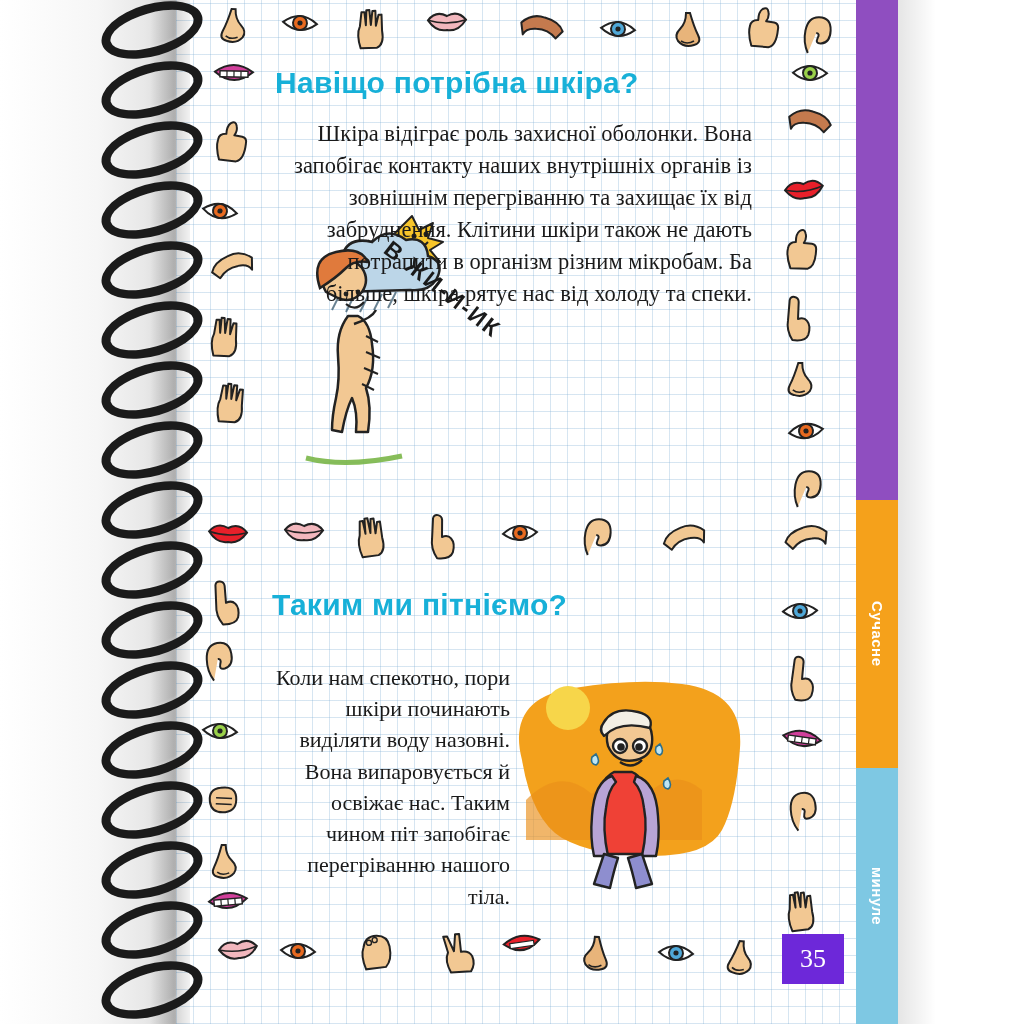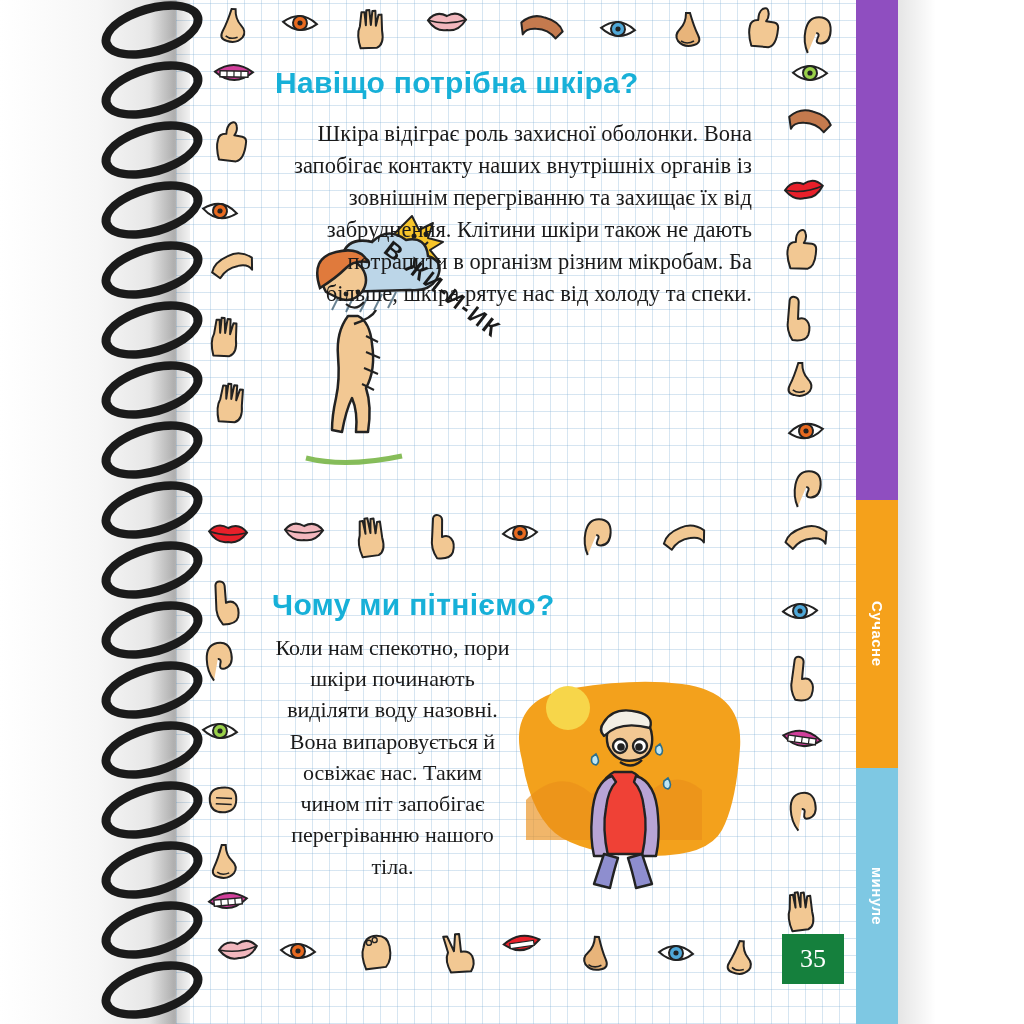--- a/index.html
+++ b/index.html
@@ -66,27 +66,27 @@
 
   .bodytext{
     position:absolute;color:#1a1a1a;line-height:1.42;
     font-family:"Liberation Serif",serif;
   }
   #text-1{
     left:282px;top:118px;width:470px;font-size:22.5px;
     text-align:right;
   }
   #text-2{
-    left:275px;top:632px;width:235px;font-size:22px;text-align:center;
+    left:275px;top:662px;width:235px;font-size:22px;text-align:right;
   }
 
   
   #page-number{
     position:absolute;left:782px;top:934px;width:62px;height:50px;
-    background:#15803d;display:flex;align-items:center;justify-content:center;
+    background:#6d28d9;display:flex;align-items:center;justify-content:center;
     color:#ffffff;font-family:"Liberation Serif",serif;font-size:26px;
   }
 
   
   .doodle{position:absolute;font-size:30px;line-height:1;}
   svg{display:block;overflow:visible;}
 
   
   #illus-1{position:absolute;left:262px;top:206px;width:240px;height:290px;}
   #illus-2{position:absolute;left:500px;top:650px;width:260px;height:260px;}
@@ -471,21 +471,21 @@
         <path d="M160 94 q5 8 0 11 q-6 -1 -4 -8z"></path>
         <path d="M96 104 q5 8 0 11 q-6 -1 -4 -8z"></path>
         <path d="M168 128 q5 8 0 11 q-6 -1 -4 -8z"></path>
       </g>
     </svg>
   </div>
 
   <div class="heading" id="heading-1">Навіщо потрібна шкіра?</div>
   <div class="bodytext" id="text-1">Шкіра відіграє роль захисної оболонки. Вона запобігає контакту наших внутрішніх органів із зовнішнім перегріванню та захищає їх від забруднення. Клітини шкіри також не дають потрапити в організм різним мікробам. Ба більше, шкіра рятує нас від холоду та спеки.</div>
 
-  <div class="heading" id="heading-2">Чому ми пітніємо?</div>
+  <div class="heading" id="heading-2">Таким ми пітніємо?</div>
   <div class="bodytext" id="text-2">Коли нам спекотно, пори шкіри починають виділяти воду назовні. Вона випаровується й освіжає нас. Таким чином піт запобігає перегріванню нашого тіла.</div>
 
   <div id="page-number">35</div>
 
   <div class="tabcol">
     <div class="tab" id="tab-purple">
       <span class="tab-label"></span>
     </div>
     <div class="tab" id="tab-orange">
       <span class="tab-label">Сучасне</span>

